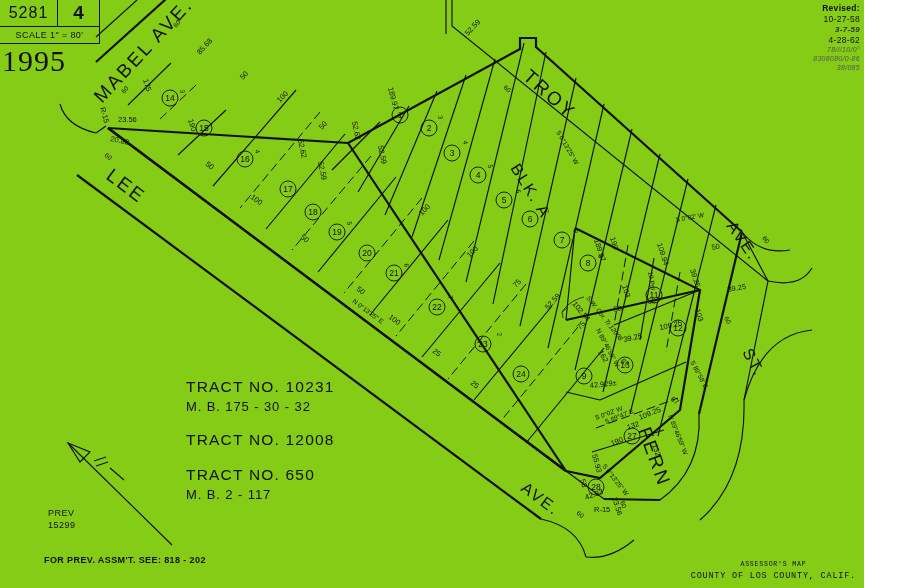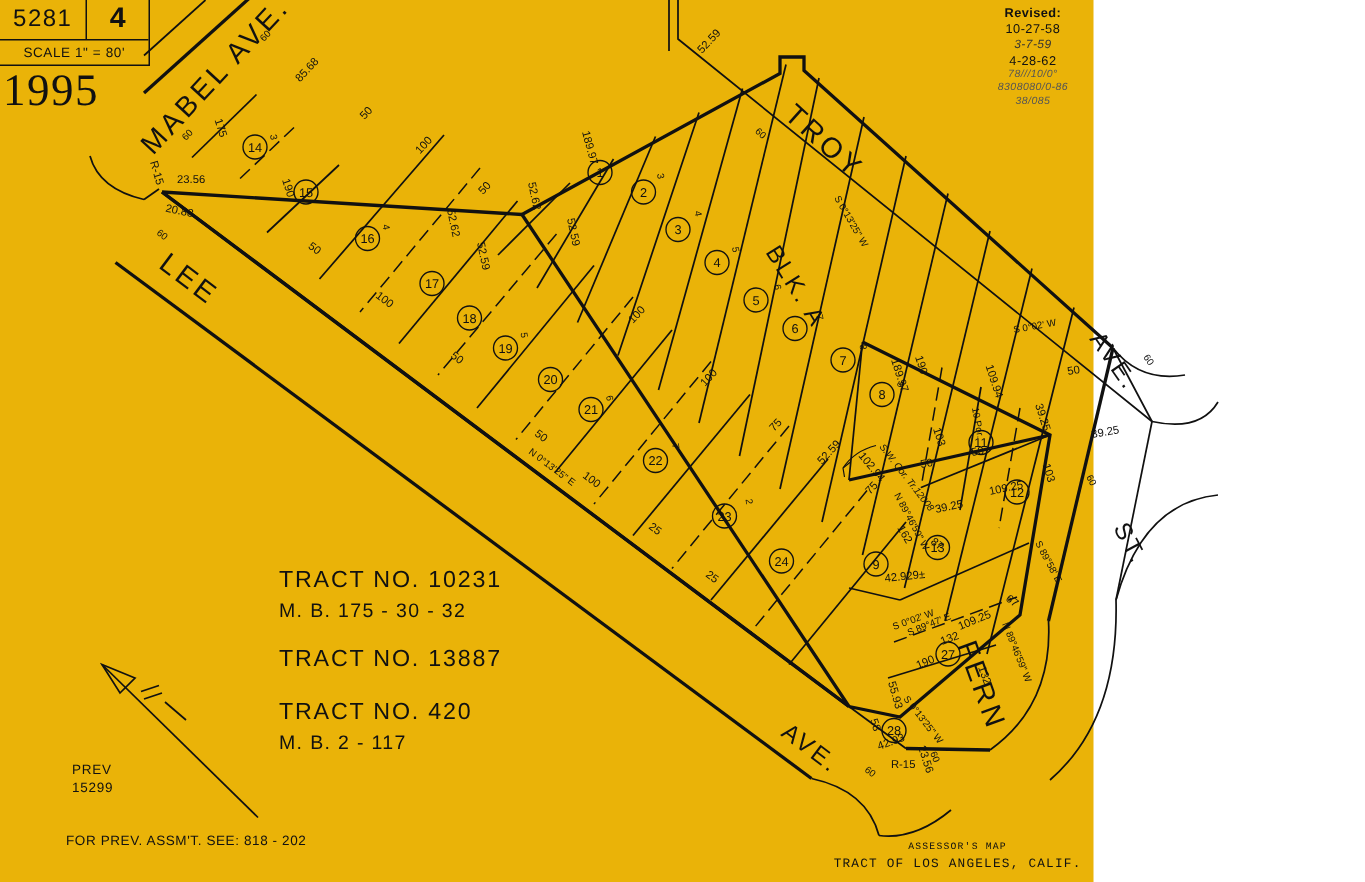--- a/index.html
+++ b/index.html
@@ -1,50 +1,50 @@
 <!DOCTYPE html>
 <html><head>
 <meta charset="utf-8">
 <style>
   html,body{margin:0;padding:0;background:#ffffff;}
   body{width:910px;height:588px;overflow:hidden;
        font-family:"Liberation Sans",sans-serif;color:#111;}
-  #root{position:relative;width:729px;height:588px;background:#eab308;}
+  #root{position:relative;width:864px;height:588px;background:#84cc16;}
 
   svg.map{position:absolute;left:0;top:0;width:910px;height:588px;}
 
   
   .hdrbox{position:absolute;left:0;top:0;width:100px;height:44px;
           box-sizing:border-box;border:1.6px solid #111;border-left:none;border-top:none;}
   .hdr-row1{display:flex;height:26px;}
   .hdr-bookno{flex:0 0 57px;display:flex;align-items:center;justify-content:center;
               font-size:16px;letter-spacing:1px;border-right:1.6px solid #111;}
   .hdr-pageno{flex:1;display:flex;align-items:center;justify-content:center;
               font-size:19px;font-weight:700;}
   .hdr-row2{height:16px;border-top:1.6px solid #111;display:flex;align-items:center;
             justify-content:center;font-size:9px;letter-spacing:.4px;}
   .bigyear{position:absolute;left:2px;top:44px;font-size:30px;
            font-family:"Liberation Serif",serif;letter-spacing:1px;color:#111;}
 
   
-  .revbox{position:absolute;right:17px;top:3px;text-align:center;
+  .revbox{position:absolute;right:4px;top:3px;text-align:right;
           font-size:8.5px;line-height:1.28;letter-spacing:.3px;}
   .revbox .rl{white-space:nowrap;}
   .rev-title{font-weight:600;}
-  .rev-hand{font-style:italic;font-size:8px;color:#333;}
+  .rev-hand{font-style:italic;font-size:8px;color:#333;font-weight:bold;}
   .rev-hand2{font-style:italic;font-size:7px;color:#555;}
 
   
   .tracts{position:absolute;left:186px;top:378px;width:300px;}
   .tract-blk{margin-bottom:17px;}
   .tract-name{font-size:15.5px;letter-spacing:1.2px;white-space:nowrap;}
   .tract-mb{font-size:13px;letter-spacing:.9px;margin-top:3px;white-space:nowrap;}
 
   .codeblk{position:absolute;left:48px;top:508px;font-size:9px;line-height:1.3;letter-spacing:.5px;}
-  .prevass{position:absolute;left:44px;top:555px;font-size:9px;font-weight:400;letter-spacing:.4px;}
+  .prevass{position:absolute;left:44px;top:555px;font-size:9px;font-weight:700;letter-spacing:.4px;}
   .amfoot{position:absolute;right:8px;bottom:6px;text-align:center;
           font-family:"Liberation Mono",monospace;line-height:1.45;}
   .am1{font-size:6.5px;letter-spacing:.8px;}
   .am2{font-size:8.5px;letter-spacing:.8px;}
 
   
   text{font-family:"Liberation Sans",sans-serif;fill:#111;}
   .stname{font-size:19px;letter-spacing:2.5px;}
   .stname2{font-size:16px;letter-spacing:2px;}
   .blklbl{font-size:16px;letter-spacing:2px;}
@@ -395,31 +395,31 @@
       <path class="pl" d="M110,468 L124,480"></path>
     </g>
   </svg>
 
   <div class="tracts">
     <div class="tract-blk">
       <div class="tract-name">TRACT  NO. 10231</div>
       <div class="tract-mb">M. B. 175 - 30 - 32</div>
     </div>
     <div class="tract-blk">
-      <div class="tract-name">TRACT  NO. 13887</div>
+      <div class="tract-name">TRACT  NO. 12008</div>
     </div>
     <div class="tract-blk">
-      <div class="tract-name">TRACT  NO. 420</div>
+      <div class="tract-name">TRACT  NO. 650</div>
       <div class="tract-mb">M. B. 2 - 117</div>
     </div>
   </div>
 
   <div class="codeblk">
     <div>PREV</div>
     <div>15299</div>
   </div>
   <div class="prevass">FOR PREV. ASSM'T. SEE: 818 - 202</div>
   <div class="amfoot">
     <div class="am1">ASSESSOR'S MAP</div>
-    <div class="am2">TRACT OF LOS ANGELES, CALIF.</div>
+    <div class="am2">COUNTY OF LOS COUNTY, CALIF.</div>
   </div>
 
 </div>
 
 </body></html>

